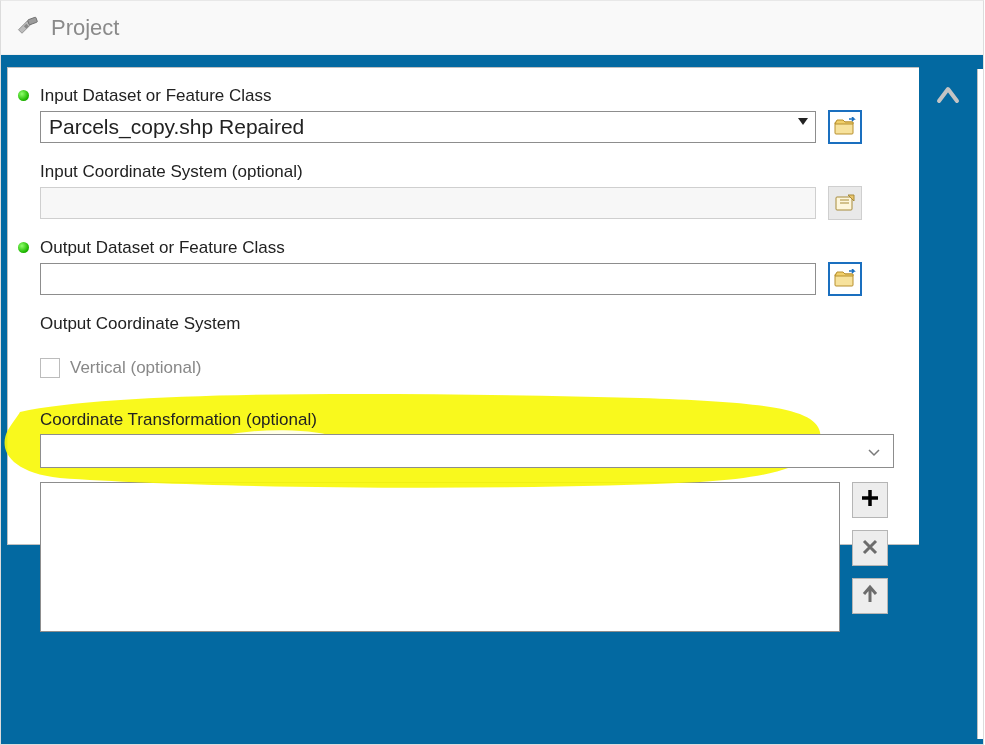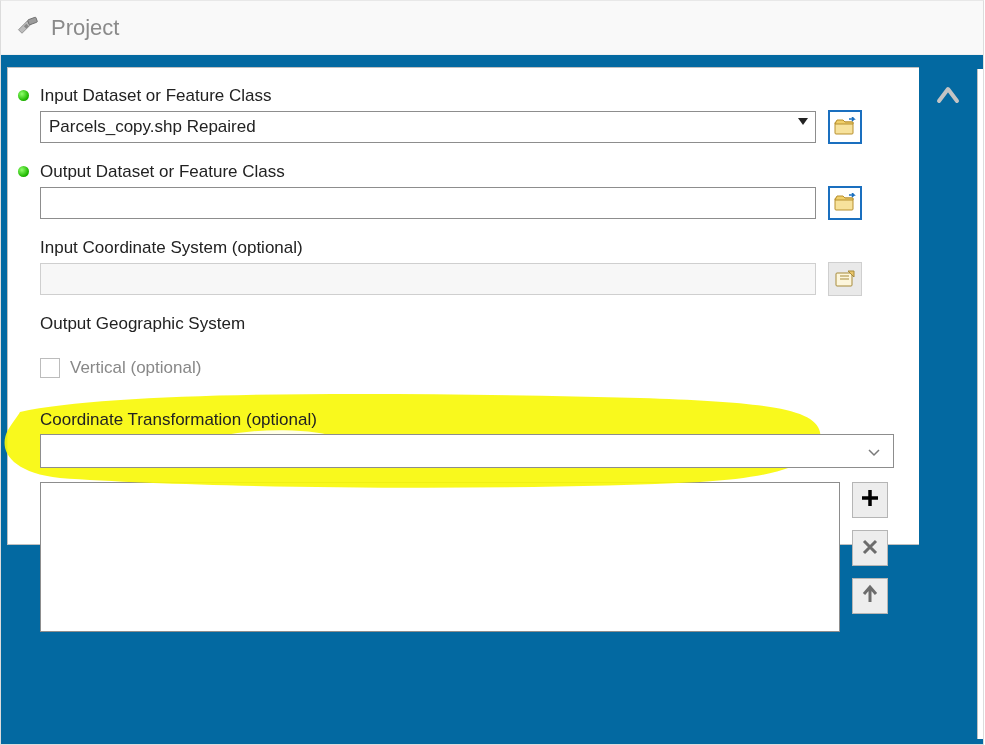--- a/index.html
+++ b/index.html
@@ -101,21 +101,21 @@
   .field-row {
     display: flex;
     align-items: center;
     padding-left: 22px;
   }
   .control {
     flex: 1;
     height: 32px;
     border: 1px solid #8d8d8d;
     background: #fff;
-    font-size: 17px;
+    font-size: 21px;
     padding: 4px 8px;
     color: #222;
   }
   .control.disabled {
     background: #f7f7f7;
     border: 1px solid #cfcfcf;
   }
   .combo {
     position: relative;
     flex: 1;
@@ -244,37 +244,20 @@
     <div class="param-group">
       <div class="param-label">
         <span class="bullet"></span>
         <span>Input Dataset or Feature Class</span>
       </div>
       <div class="field-row">
         <div class="combo">
           <input class="control" type="text" value="Parcels_copy.shp Repaired" style="">
           <div class="caret"></div>
         </div>
-        <div class="icon-btn browse">
-          <svg width="22" height="20" viewBox="0 0 22 20">
-            <rect x="1" y="5" width="18" height="12" rx="1" fill="#f7e29c" stroke="#b8902e"></rect>
-            <polygon points="1,7 3,3 9,3 11,5 19,5 19,7" fill="#f0cf6a" stroke="#b8902e"></polygon>
-            <path d="M15 2 L20 2 L18 0 M20 2 L18 4" stroke="#1a6fbf" stroke-width="1.5" fill="none"></path>
-          </svg>
-        </div>
-      </div>
-    </div>
-
-    <div class="param-group">
-      <div class="param-label">
-        <span class="bullet"></span>
-        <span>Output Dataset or Feature Class</span>
-      </div>
-      <div class="field-row">
-        <input class="control" type="text" style="max-width: 776px;" value="">
         <div class="icon-btn browse">
           <svg width="22" height="20" viewBox="0 0 22 20">
             <rect x="1" y="5" width="18" height="12" rx="1" fill="#f7e29c" stroke="#b8902e"></rect>
             <polygon points="1,7 3,3 9,3 11,5 19,5 19,7" fill="#f0cf6a" stroke="#b8902e"></polygon>
             <path d="M15 2 L20 2 L18 0 M20 2 L18 4" stroke="#1a6fbf" stroke-width="1.5" fill="none"></path>
           </svg>
         </div>
       </div>
     </div>
 
@@ -287,21 +270,38 @@
             <rect x="2" y="4" width="16" height="13" rx="1" fill="#fdf6dc" stroke="#a78b3b"></rect>
             <line x1="6" y1="7" x2="15" y2="7" stroke="#a78b3b"></line>
             <line x1="6" y1="10" x2="15" y2="10" stroke="#a78b3b"></line>
             <polygon points="14,2 20,2 20,8" fill="#e9c46a" stroke="#a78b3b"></polygon>
           </svg>
         </div>
       </div>
     </div>
 
     <div class="param-group">
-      <div class="param-label optional">Output Geographic System</div>
+      <div class="param-label">
+        <span class="bullet"></span>
+        <span>Output Dataset or Feature Class</span>
+      </div>
+      <div class="field-row">
+        <input class="control" type="text" style="max-width: 776px;" value="">
+        <div class="icon-btn browse">
+          <svg width="22" height="20" viewBox="0 0 22 20">
+            <rect x="1" y="5" width="18" height="12" rx="1" fill="#f7e29c" stroke="#b8902e"></rect>
+            <polygon points="1,7 3,3 9,3 11,5 19,5 19,7" fill="#f0cf6a" stroke="#b8902e"></polygon>
+            <path d="M15 2 L20 2 L18 0 M20 2 L18 4" stroke="#1a6fbf" stroke-width="1.5" fill="none"></path>
+          </svg>
+        </div>
+      </div>
+    </div>
+
+    <div class="param-group">
+      <div class="param-label optional">Output Coordinate System</div>
     </div>
 
     <div class="param-group" style="margin-top:24px;margin-bottom:28px;">
       <label class="param-label vertical">
         <span class="checkbox"></span>
         <span>Vertical (optional)</span>
       </label>
     </div>
 
     <div class="geo-section">

